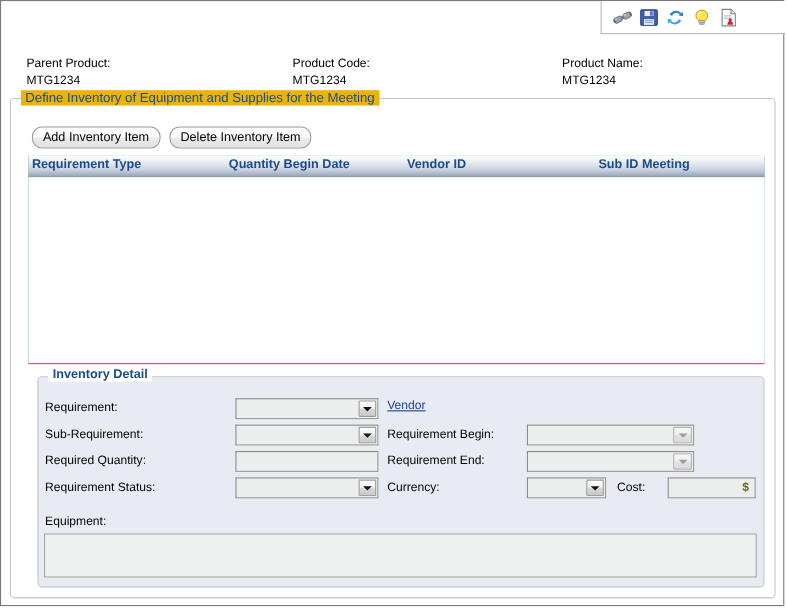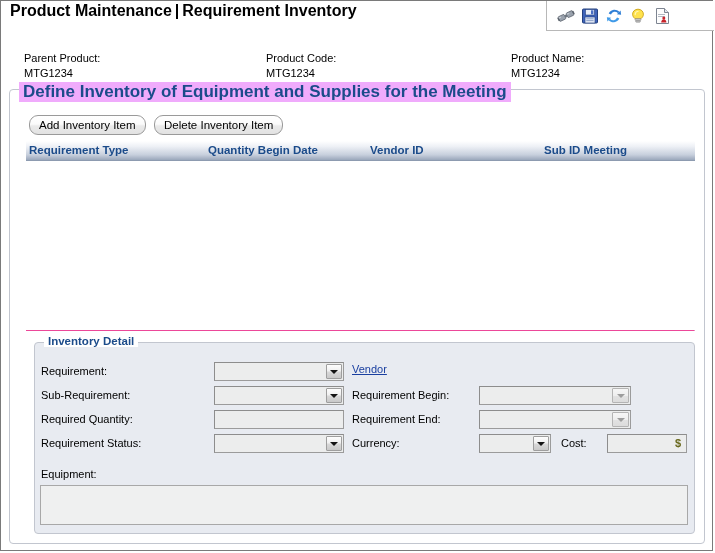--- a/index.html
+++ b/index.html
@@ -94,24 +94,24 @@
     height: 455px;
     border: 1px solid #c2c6cf;
     border-radius: 4px;
     box-sizing: border-box;
     background: #ffffff;
   }
   #define-legend {
     position: absolute;
     left: 18px;
     top: 81px;
-    background: #f0abfc;
+    background: #eab308;
     padding: 0 4px;
-    font-size: 17px;
-    font-weight: bold;
+    font-size: 12px;
+    font-weight: normal;
     color: #1b4b8a;
     white-space: nowrap;
   }
 
   
   .act-btn {
     position: absolute;
     height: 20px;
     border: 1px solid #9a9a9a;
     border-radius: 9px;
@@ -287,23 +287,20 @@
     font-size: 11px;
     padding: 2px;
   }
 </style>
 </head>
 <body>
 
 <div id="app-frame">
 
   <div id="title-row">
-    <div id="page-title">
-      <span>Product Maintenance</span><span class="sep">|</span><span>Requirement Inventory</span>
-    </div>
 
     <div id="toolbar">
 
       <div class="tool-btn" style="left:9px;" title="Search">
         <svg width="20" height="20" viewBox="0 0 20 20">
           <g transform="rotate(-25 10 10)">
             <rect x="2" y="7.5" width="7" height="5" rx="1.2" fill="#9aa2ad" stroke="#5c636d" stroke-width="0.7"></rect>
             <rect x="11" y="7.5" width="7" height="5" rx="1.2" fill="#9aa2ad" stroke="#5c636d" stroke-width="0.7"></rect>
             <rect x="8.6" y="8.6" width="2.8" height="2.8" fill="#6f7781"></rect>
             <rect x="1.2" y="8.2" width="1.6" height="3.6" rx="0.6" fill="#5c636d"></rect>

